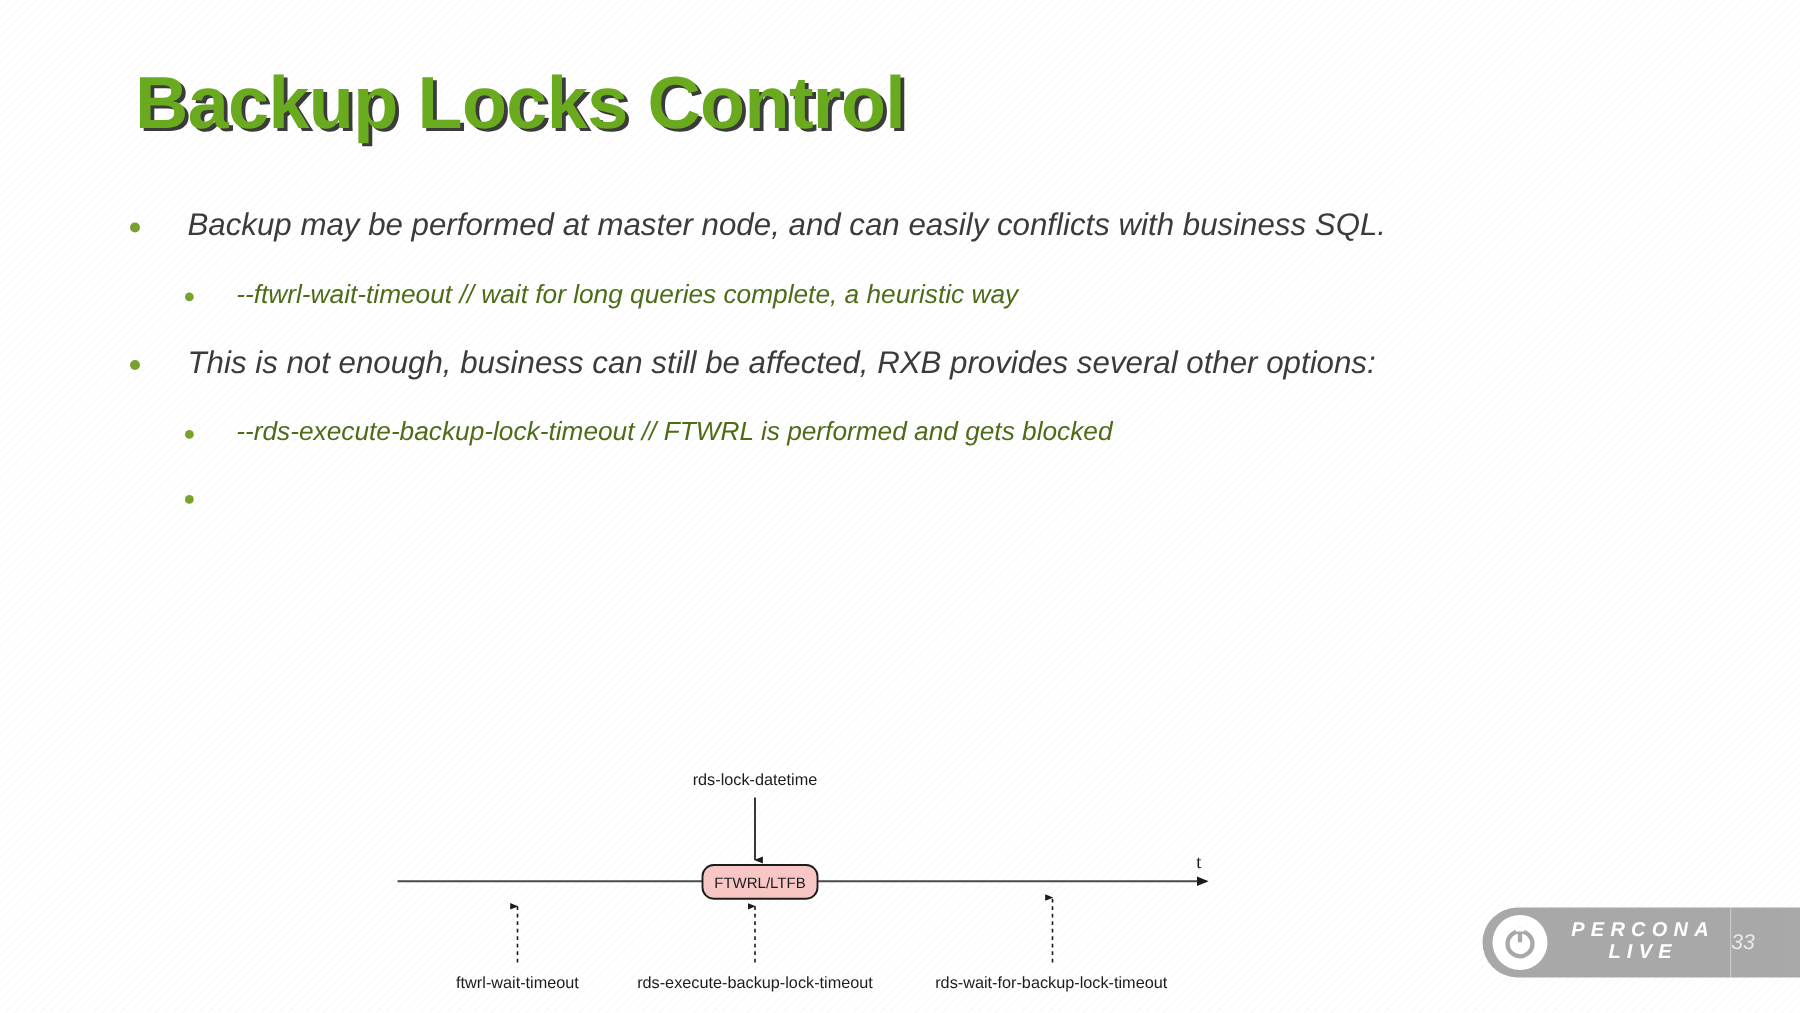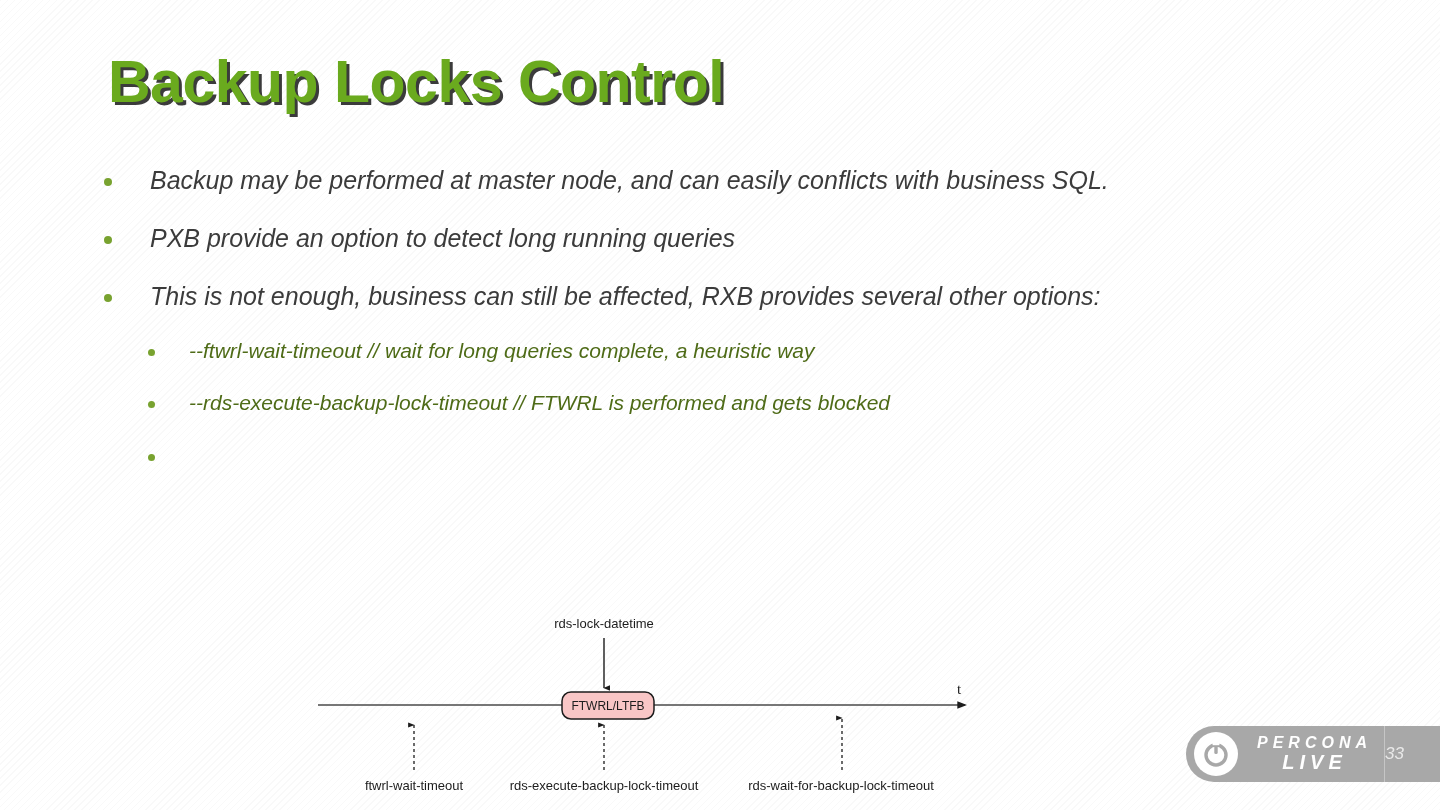--- a/index.html
+++ b/index.html
@@ -156,21 +156,21 @@
     text-align: center;
     line-height: 1.05;
   }
   .logo-line1 {
     font-size: 16px;
     font-weight: bold;
     letter-spacing: 5px;
     text-indent: 5px;
   }
   .logo-line2 {
-    font-size: 20px;
+    font-size: 16px;
     font-weight: bold;
     letter-spacing: 5px;
     text-indent: 5px;
   }
   #logo-divider {
     flex: 0 0 auto;
     width: 1px;
     height: 56px;
     margin-left: 12px;
     background: rgba(255,255,255,0.35);
@@ -189,33 +189,29 @@
 
   <div id="title">Backup Locks Control</div>
 
   <div id="bullets">
 
     <div class="b-row b-l1">
       <span class="dot"></span>
       <span class="b-text">Backup may be performed at master node, and can easily conflicts with business SQL.</span>
     </div>
 
+
+    <div class="b-row b-l2">
+      <span class="dot"></span>
+      <span class="b-text">--ftwrl-wait-timeout // wait for long queries complete, a heuristic way</span>
+    </div>
+
     <div class="b-row b-l1">
       <span class="dot"></span>
-      <span class="b-text">PXB provide an option to detect long running queries</span>
-    </div>
-
-    <div class="b-row b-l1">
-      <span class="dot"></span>
       <span class="b-text">This is not enough, business can still be affected, RXB provides several other options:</span>
-    </div>
-
-    <div class="b-row b-l2">
-      <span class="dot"></span>
-      <span class="b-text">--ftwrl-wait-timeout // wait for long queries complete, a heuristic way</span>
     </div>
 
     <div class="b-row b-l2">
       <span class="dot"></span>
       <span class="b-text">--rds-execute-backup-lock-timeout // FTWRL is performed and gets blocked</span>
     </div>
 
     <div class="b-row b-l2">
       <span class="dot"></span>
     </div>

